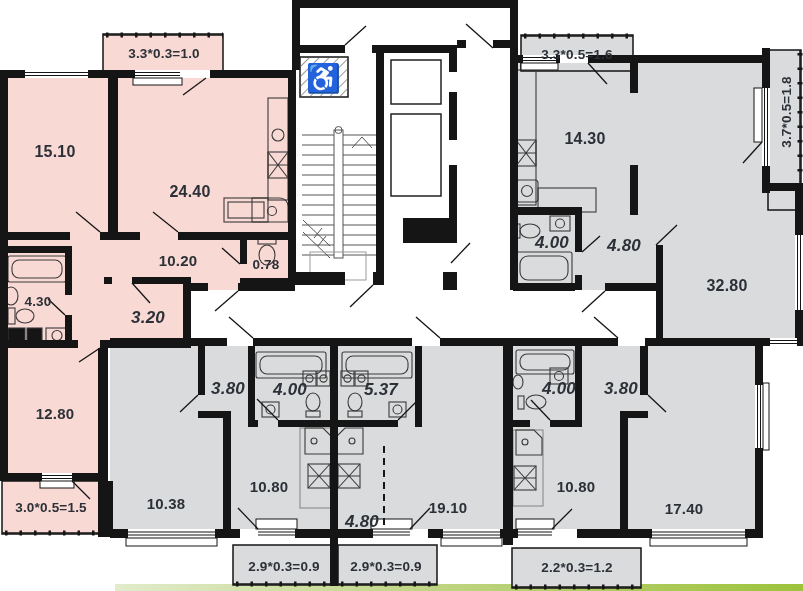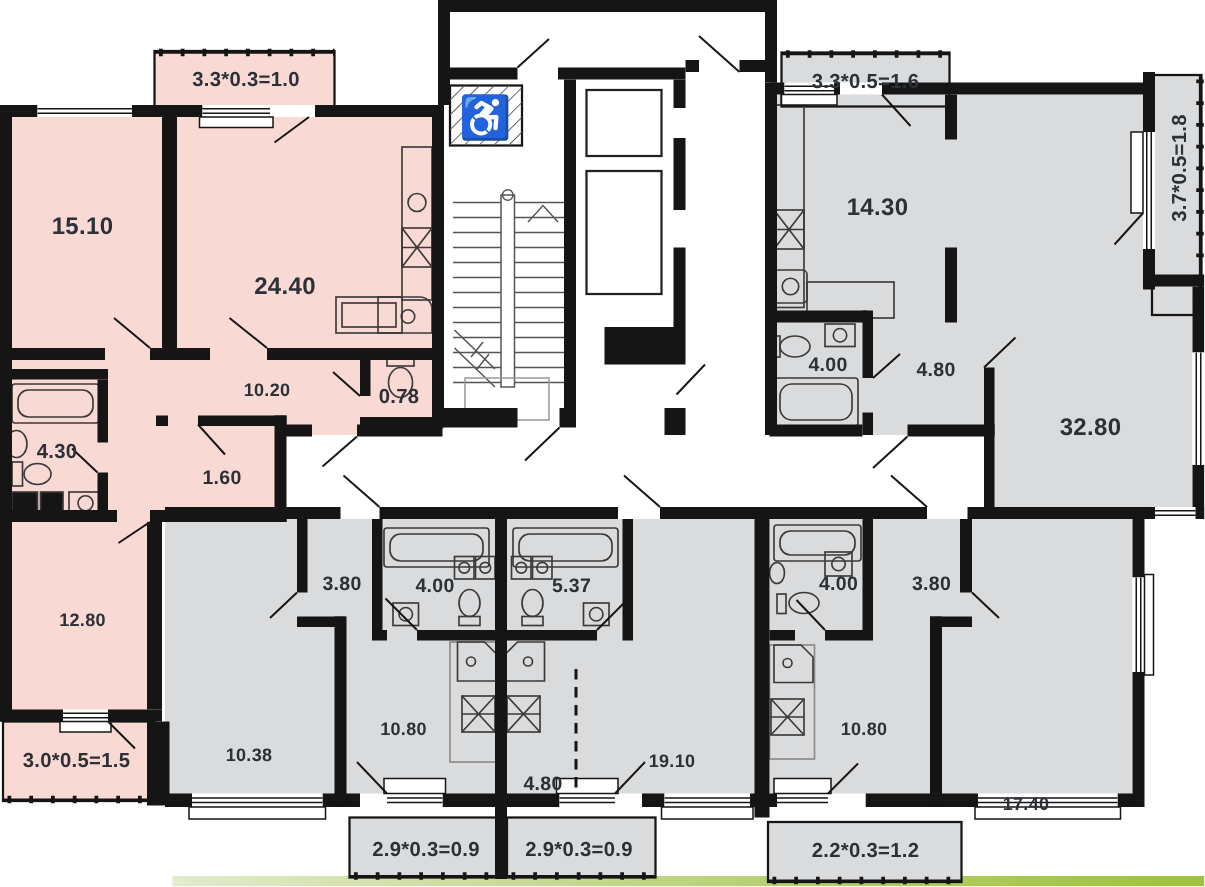--- a/index.html
+++ b/index.html
@@ -1,22 +1,22 @@
 <!DOCTYPE html>
 <html><head>
 <meta charset="utf-8">
 <style>
   html,body{margin:0;padding:0;background:#ffffff;}
   #stage{position:relative;width:803px;height:591px;background:#ffffff;overflow:hidden;
          font-family:"Liberation Sans", sans-serif;}
   #plansvg{position:absolute;left:0;top:0;}
   .lbl{position:absolute;transform:translate(-50%,-50%);font-weight:700;color:#2c3037;
-       font-size:12px;letter-spacing:.2px;white-space:nowrap;user-select:none;}
+       font-size:15px;letter-spacing:.2px;white-space:nowrap;user-select:none;}
   .lbl.small{font-size:13.5px;}
-  .lbl.mid{font-size:13px;}
+  .lbl.mid{font-size:17px;font-style:italic;}
   .lbl.big{font-size:16px;}
   .lbl.rot{transform:translate(-50%,-50%) rotate(-90deg);}
 </style>
 </head>
 <body>
 
 <div id="stage">
 
 <svg id="plansvg" width="803" height="591" viewBox="0 0 803 591">
 <defs>
@@ -349,21 +349,21 @@
   </g>
 </g>
 </svg>
 
 <div class="lbl small" style="left:164px;top:53px">3.3*0.3=1.0</div>
 <div class="lbl big" style="left:55px;top:152px">15.10</div>
 <div class="lbl big" style="left:190px;top:192px">24.40</div>
 <div class="lbl" style="left:178px;top:260px">10.20</div>
 <div class="lbl small" style="left:266px;top:264px">0.78</div>
 <div class="lbl small" style="left:38px;top:301px">4.30</div>
-<div class="lbl mid" style="left:148px;top:318px">1.60</div>
+<div class="lbl mid" style="left:148px;top:318px">3.20</div>
 <div class="lbl" style="left:55px;top:413px">12.80</div>
 <div class="lbl small" style="left:51px;top:507px">3.0*0.5=1.5</div>
 
 <div class="lbl small" style="left:577px;top:54px">3.3*0.5=1.6</div>
 <div class="lbl big" style="left:585px;top:139px">14.30</div>
 <div class="lbl mid" style="left:552px;top:243px">4.00</div>
 <div class="lbl mid" style="left:624px;top:246px">4.80</div>
 <div class="lbl big" style="left:727px;top:286px">32.80</div>
 <div class="lbl small rot" style="left:786px;top:112px">3.7*0.5=1.8</div>
 
@@ -374,16 +374,16 @@
 <div class="lbl small" style="left:284px;top:566px">2.9*0.3=0.9</div>
 
 <div class="lbl mid" style="left:381px;top:390px">5.37</div>
 <div class="lbl mid" style="left:362px;top:522px">4.80</div>
 <div class="lbl" style="left:448px;top:507px">19.10</div>
 <div class="lbl small" style="left:386px;top:566px">2.9*0.3=0.9</div>
 
 <div class="lbl mid" style="left:559px;top:389px">4.00</div>
 <div class="lbl mid" style="left:621px;top:389px">3.80</div>
 <div class="lbl" style="left:576px;top:486px">10.80</div>
-<div class="lbl" style="left:684px;top:536px">17.40</div>
+<div class="lbl" style="left:684px;top:508px">17.40</div>
 <div class="lbl small" style="left:577px;top:567px">2.2*0.3=1.2</div>
 
 </div>
 
 </body></html>

